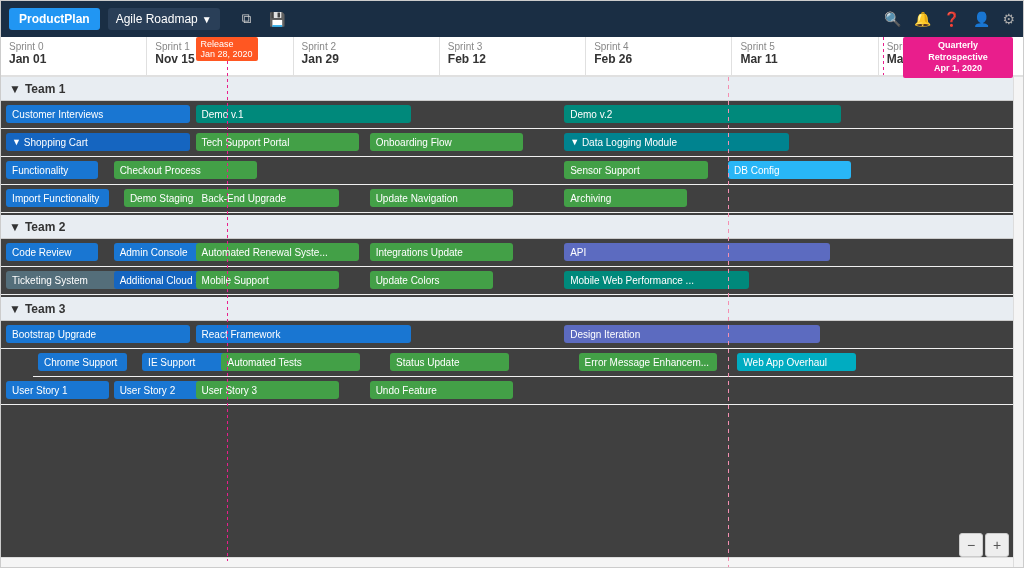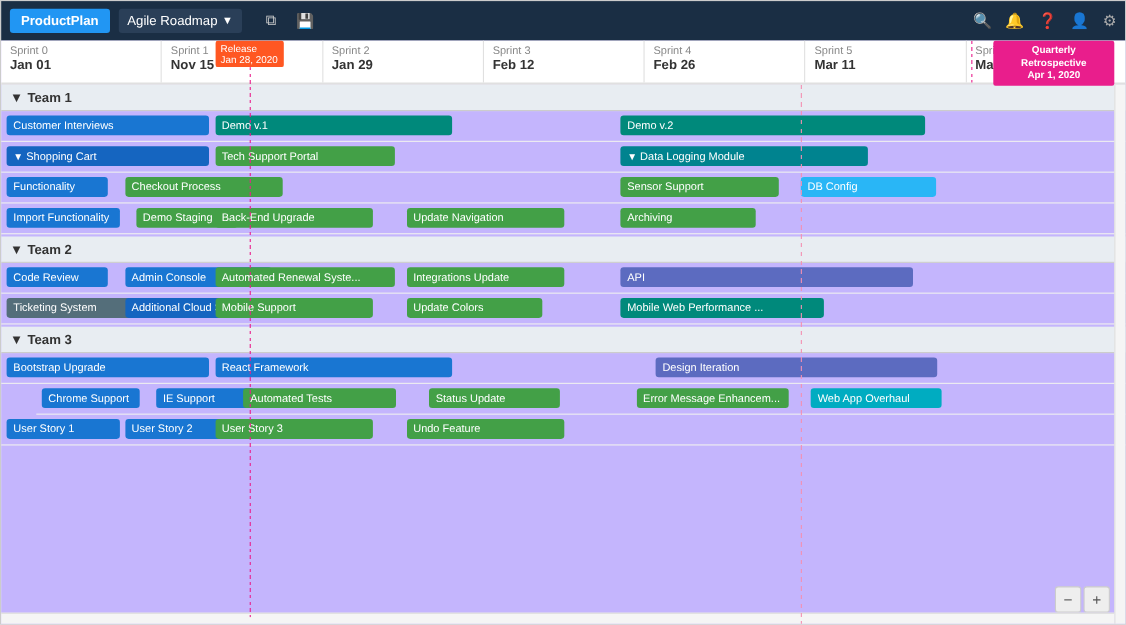--- a/index.html
+++ b/index.html
@@ -180,21 +180,21 @@
     </div>
     <div class="nav-icons">
       <span class="nav-icon">🔍</span>
       <span class="nav-icon">🔔</span>
       <span class="nav-icon">❓</span>
       <span class="nav-icon">👤</span>
       <span class="nav-icon">⚙</span>
     </div>
   </div>
 
-  <div style="position:relative; width:1024px; height:532px; background:#c4b5fd; display:flex; flex-direction:column;">
+  <div style="position:relative; width:1024px; height:532px; background:#404040; display:flex; flex-direction:column;">
 
     <div class="timeline-row" style="position:relative; min-height:40px;">
 
       <div class="sprint-header">
         <div class="sprint-name">Sprint 0</div>
         <div class="sprint-date-h">Jan 01</div>
       </div>
 
       <div class="sprint-header">
         <div class="sprint-name">Sprint 1</div>
@@ -256,20 +256,21 @@
           <div class="bar bar-blue" style="left:0.5%; width:18%;">Customer Interviews</div>
           <div class="bar bar-teal" style="left:19%; width:21%;">Demo v.1</div>
           <div class="bar bar-teal" style="left:55%; width:27%;">Demo v.2</div>
         </div>
 
         <div class="gantt-row" style="height:28px;">
           <div class="bar bar-blue" style="left:0.5%; width:18%; background:#1565c0;">
             <span style="font-size:9px;">▼</span>&nbsp;Shopping Cart
           </div>
           <div class="bar bar-green" style="left:19%; width:16%;">Tech Support Portal</div>
+          <div class="bar bar-green" style="left:36%; width:15%;">Onboarding Flow</div>
           <div class="bar bar-cyan" style="left:55%; width:22%; background:#00838f;">
             <span style="font-size:9px;">▼</span>&nbsp;Data Logging Module
           </div>
         </div>
 
         <div class="gantt-row" style="height:28px;">
           <div class="bar bar-blue" style="left:0.5%; width:9%;">Functionality</div>
           <div class="bar bar-green" style="left:11%; width:14%;">Checkout Process</div>
           <div class="bar bar-green" style="left:55%; width:14%;">Sensor Support</div>
           <div class="bar bar-lightblue" style="left:71%; width:12%;">DB Config</div>
@@ -309,21 +310,21 @@
 
       <div class="team-section">
         <div class="team-header">
           <span style="cursor:pointer;">▼</span>
           <span>Team 3</span>
         </div>
 
         <div class="gantt-row" style="height:28px;">
           <div class="bar bar-blue" style="left:0.5%; width:18%;">Bootstrap Upgrade</div>
           <div class="bar bar-blue" style="left:19%; width:21%;">React Framework</div>
-          <div class="bar bar-indigo" style="left:55%; width:25%;margin-left:32px;">Design Iteration</div>
+          <div class="bar bar-indigo" style="left:55%; width:25%;">Design Iteration</div>
         </div>
 
         <div class="gantt-row" style="height:28px;margin-left:32px;">
           <div class="bar bar-blue" style="left:0.5%; width:9%;">Chrome Support</div>
           <div class="bar bar-blue" style="left:11%; width:9%;">IE Support</div>
           <div class="bar bar-green" style="left:19%; width:14%;">Automated Tests</div>
           <div class="bar bar-green" style="left:36%; width:12%;">Status Update</div>
           <div class="bar bar-green" style="left:55%; width:14%;">Error Message Enhancem...</div>
           <div class="bar bar-cyan" style="left:71%; width:12%;">Web App Overhaul</div>
         </div>

